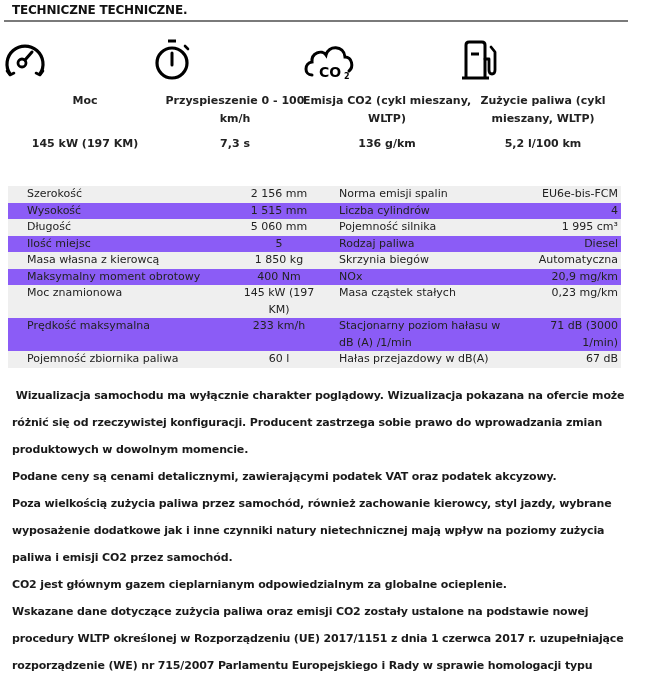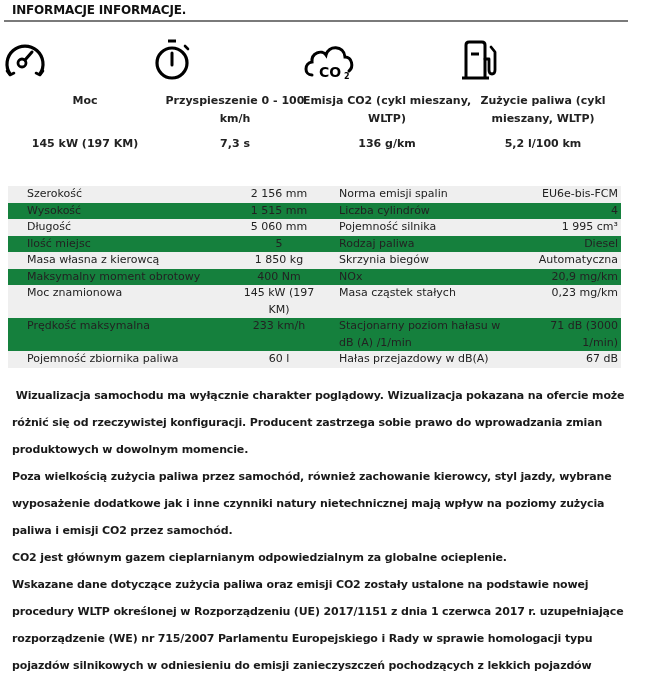--- a/index.html
+++ b/index.html
@@ -32,35 +32,35 @@
   .kpi .value {
     font-size: 11px; font-weight: bold; margin-top: 5px; color: #222;
   }
   table.specs {
     position: absolute; left: 8px; top: 186px; width: 613px;
     border-collapse: collapse; font-size: 11px; line-height: 16.5px;
     font-family: "DejaVu Sans", sans-serif; color: #222;
   }
   table.specs td { padding: 0 3px 0 3px; vertical-align: top; }
   table.specs tr.odd td { background: #efefef; }
-  table.specs tr.even td { background: #15803d; margin-left: 46px; }
+  table.specs tr.even td { background: #8b5cf6; margin-left: 46px; }
   table.specs td.lname { width: 200px; padding-left: 19px; }
   table.specs td.lval { width: 92px; text-align: center; padding-right: 6px; }
   table.specs td.rname { width: 175px; padding-left: 8px; }
   table.specs td.rval { text-align: right; }
   .notes {
     position: absolute; left: 12px; top: 382px; width: 620px;
     font-size: 11px; line-height: 27px; color: #1a1a1a; letter-spacing: -0.15px; font-weight: bold;
   }
   .notes p { margin: 0; }
 </style>
 </head>
 <body>
 
-<div class="header-title">INFORMACJE INFORMACJE.</div>
+<div class="header-title">TECHNICZNE TECHNICZNE.</div>
 <div class="header-rule"></div>
 
 <div class="kpis">
   <div class="kpi" style="left:0px;">
     <div class="icon">
       <svg width="50" height="44" viewBox="0 0 50 44">
         <path d="M10 36 A18 18 0 1 1 40 36" fill="none" stroke="#000" stroke-width="3.2" stroke-linecap="round"></path>
         <path d="M7 33 L10 37 L14 35" fill="none" stroke="#000" stroke-width="2.6" stroke-linecap="round" stroke-linejoin="round"></path>
         <path d="M43 33 L40 37 L36 35" fill="none" stroke="#000" stroke-width="2.6" stroke-linecap="round" stroke-linejoin="round"></path>
         <circle cx="22" cy="25" r="4" fill="none" stroke="#000" stroke-width="2.8"></circle>
@@ -164,16 +164,17 @@
       <td class="lname">Pojemność zbiornika paliwa</td>
       <td class="lval">60 l</td>
       <td class="rname">Hałas przejazdowy w dB(A)</td>
       <td class="rval">67 dB</td>
     </tr>
   </tbody>
 </table>
 
 <div class="notes">
   <p style="white-space:pre-wrap;"> Wizualizacja samochodu ma wyłącznie charakter poglądowy. Wizualizacja pokazana na ofercie może różnić się od rzeczywistej konfiguracji. Producent zastrzega sobie prawo do wprowadzania zmian produktowych w dowolnym momencie.</p>
+  <p>Podane ceny są cenami detalicznymi, zawierającymi podatek VAT oraz podatek akcyzowy.</p>
   <p>Poza wielkością zużycia paliwa przez samochód, również zachowanie kierowcy, styl jazdy, wybrane wyposażenie dodatkowe jak i inne czynniki natury nietechnicznej mają wpływ na poziomy zużycia paliwa i emisji CO2 przez samochód.</p>
   <p>CO2 jest głównym gazem cieplarnianym odpowiedzialnym za globalne ocieplenie.</p>
   <p>Wskazane dane dotyczące zużycia paliwa oraz emisji CO2 zostały ustalone na podstawie nowej procedury WLTP określonej w Rozporządzeniu (UE) 2017/1151 z dnia 1 czerwca 2017 r. uzupełniające rozporządzenie (WE) nr 715/2007 Parlamentu Europejskiego i Rady w sprawie homologacji typu pojazdów silnikowych w odniesieniu do emisji zanieczyszczeń pochodzących z lekkich pojazdów pasażerskich i użytkowych (Euro 5 i Euro 6) oraz w sprawie dostępu do informacji dotyczących naprawy i utrzymania pojazdów w brzmieniu obowiązującym w chwili udzielenia homologacji.</p>
 </div>
 
 </body></html>

